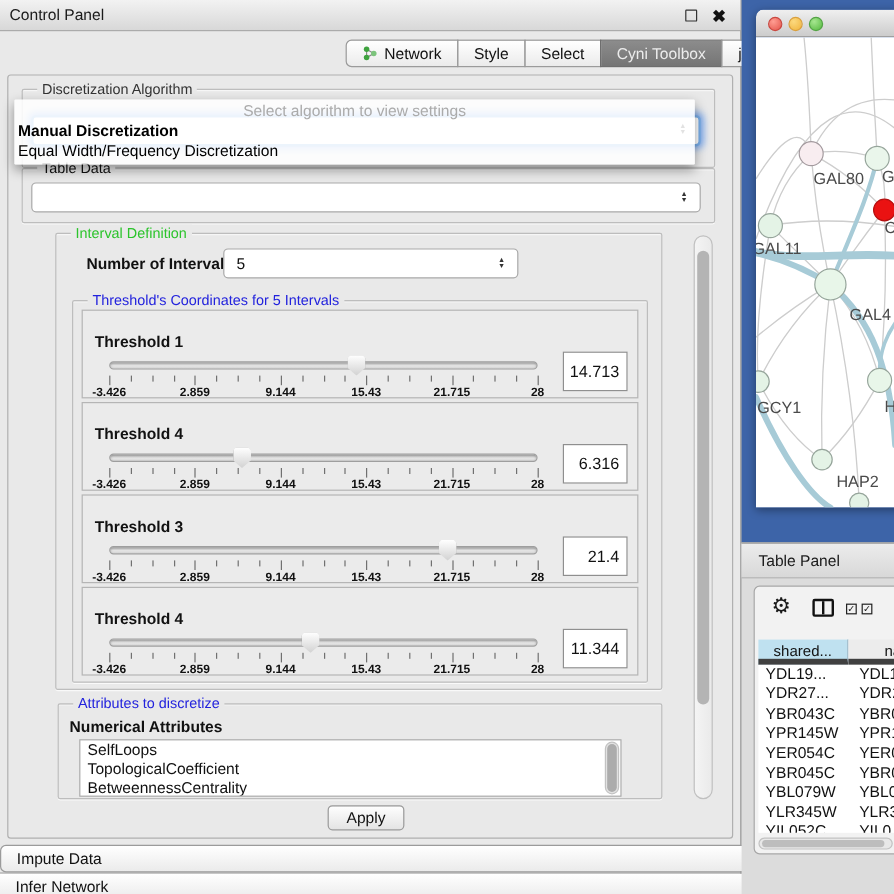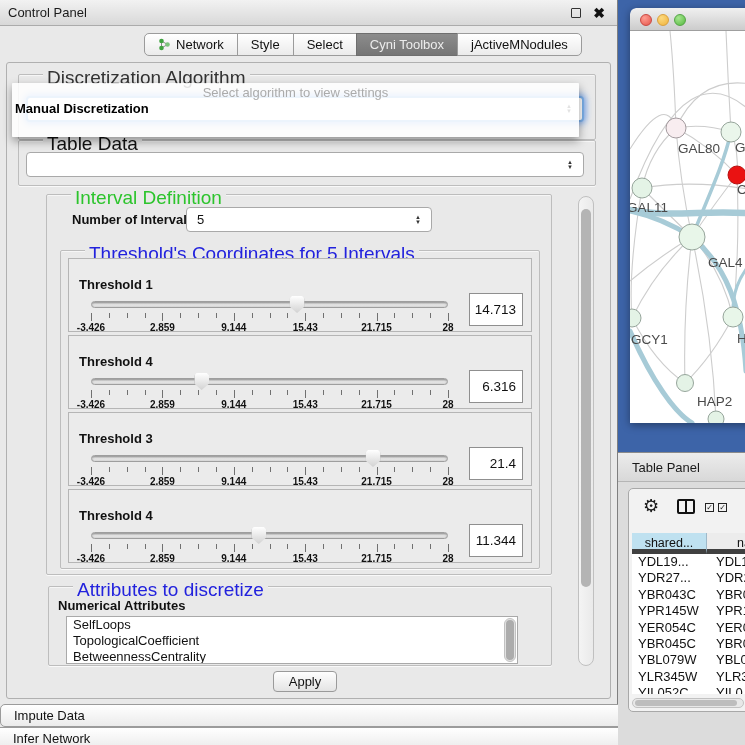--- a/index.html
+++ b/index.html
@@ -7,36 +7,36 @@
   #app { position:relative; width:745px; height:745px; overflow:hidden; background:#E9E9E9; font-size:13px; color:#111; }
 
   
   .cp { position:absolute; left:0; top:0; width:618px; height:745px; background:#E9E9E9; border-right:1px solid #7F7F7F; }
   .cp-titlebar { position:absolute; left:0; top:0; width:100%; height:26px;
     background:linear-gradient(#F2F2F2,#D8D8D8); border-bottom:1px solid #ABABAB; }
   .cp-title { position:absolute; left:8px; top:0; line-height:25px; font-size:13px; color:#1A1A1A; }
   .cp-float { position:absolute; right:36px; top:8px; width:10px; height:10px; border:1.5px solid #333; border-radius:1px; }
   .cp-close { position:absolute; right:12px; top:4px; font-size:14px; font-weight:bold; color:#111; line-height:18px; }
 
-  .tabbar { position:absolute; left:0; width:726px; display:flex; justify-content:center; }
+  .tabbar { position:absolute; left:0; width:726px; display:flex; justify-content:flex-end; }
   #top-tabbar { top:33px; }
   #bottom-tabbar { top:704px;flex-direction:column; }
   .seg { height:23px; line-height:21px; padding:0 13px; border:1px solid #9B9B9B; margin-left:-1px;
     background:linear-gradient(#FFFFFF,#EBEBEB); color:#111; font-size:13px; display:flex; align-items:center; }
   .seg:first-child { border-radius:5px 0 0 5px; margin-left:0; }
   .seg:last-child { border-radius:0 5px 5px 0; }
   .seg.sel { background:linear-gradient(#8C8C8C,#757575); color:#ECECEC; border-color:#6E6E6E; }
   .neticon { margin-right:5px; }
 
   .content-frame { position:absolute; left:6px; top:62px; width:605px; height:637px;
     border:1px solid #B0B0B0; border-radius:3px; background:#E9E9E9; }
   .bottom-strip { position:absolute; left:0; top:731px; width:618px; height:14px; background:#EDEDED; border-top:1px solid #C6C6C6; }
 
   .groupbox { position:absolute; border:1px solid #BDBDBD; border-radius:2px; box-shadow:0 1px 0 rgba(255,255,255,.7), inset 0 1px 0 rgba(255,255,255,.6); }
-  .group-label { position:absolute; top:-8px; left:24px; background:#E9E9E9; padding:0 4px; font-size:19px; white-space:nowrap; }
+  .group-label { position:absolute; top:-8px; left:12px; background:#E9E9E9; padding:0 4px; font-size:12px; white-space:nowrap; }
   .lbl-green { color:#2CC42C; }
   .lbl-blue  { color:#2222DD; }
   .lbl-dark  { color:#333; }
 
   .combo { position:absolute; background:#FFFFFF; border:1px solid #A9A9A9; border-radius:4px; }
   .combo .val { position:absolute; left:10px; top:0; bottom:0; display:flex; align-items:center; font-size:13px; color:#111; white-space:nowrap; }
   .combo .arrows { position:absolute; right:10px; top:50%; transform:translateY(-50%); display:flex; flex-direction:column; align-items:center; color:#333; }
   .combo .arrows i { font-style:normal; font-size:6px; line-height:5px; }
   .combo.focused { border:2px solid #7AAEE8; box-shadow:0 0 6px 2px rgba(90,150,240,.75); }
 
@@ -143,20 +143,21 @@
     <div class="combo focused" style="left:26px;top:96px;width:558px;height:26px;">
       <span class="arrows">
           <i>▲</i>
           <i>▼</i>
         </span>
     </div>
 
     <div class="popup">
       <div class="hint">Select algorithm to view settings</div>
       <div class="opt1">Manual Discretization</div>
+      <div class="opt2">Equal Width/Frequency Discretization</div>
     </div>
 
     <div class="groupbox" style="left:18px;top:140px;width:578px;height:46px;">
       <span class="group-label">Table Data</span>
     </div>
     <div class="combo" style="left:26px;top:152px;width:558px;height:25px;">
       <span class="arrows">
           <i>▲</i>
           <i>▼</i>
         </span>

